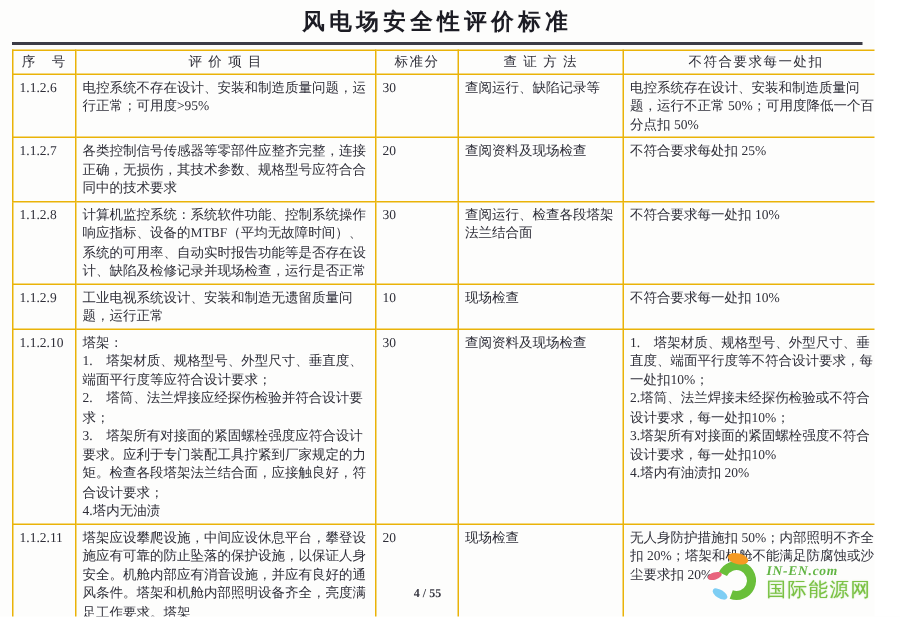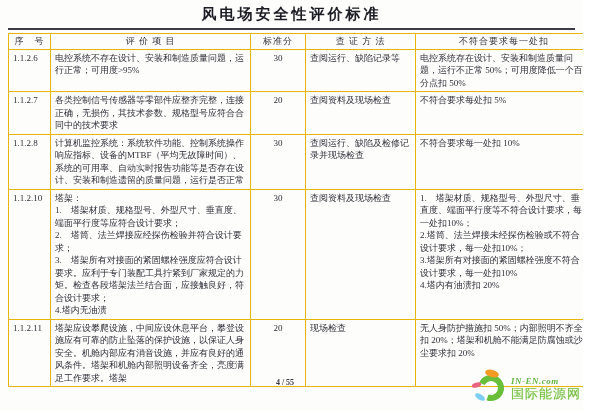--- a/index.html
+++ b/index.html
@@ -30,24 +30,24 @@
     padding:2px 4px;
     vertical-align:top;
     line-height:12.5px;
     overflow:hidden;
   }
   table.eval th{
     font-weight:normal; text-align:center; vertical-align:middle;
     height:15px; letter-spacing:1px; padding:1px 2px;
   }
   td.c-no{ padding-left:3px; }
-  td.c-score{ text-align:center; vertical-align:middle; }
+  td.c-score{ text-align:left; vertical-align:middle; }
   td.c-item, td.c-criteria{ white-space:pre-line; }
   .footer-page{
-    position:absolute; left:0; bottom:24px; width:570px;
+    position:absolute; left:0; bottom:11px; width:570px;
     text-align:center; font-size:8px; font-weight:bold; color:#3a3a44;
   }
   .logo{
     position:absolute; right:2px; bottom:3px;
     display:flex; align-items:center; gap:3px;
   }
   .logo-text{ display:flex; flex-direction:column; line-height:1; }
   .logo-en{
     font-size:9px; font-style:italic; font-weight:bold;
     color:#62b544; letter-spacing:0.5px;
@@ -89,27 +89,34 @@
         <td class="c-item">电控系统不存在设计、安装和制造质量问题，运行正常；可用度&gt;95%</td>
         <td class="c-score">30</td>
         <td class="c-method">查阅运行、缺陷记录等</td>
         <td class="c-criteria">电控系统存在设计、安装和制造质量问题，运行不正常 50%；可用度降低一个百分点扣 50%</td>
       </tr>
       <tr style="height:40px">
         <td class="c-no">1.1.2.7</td>
         <td class="c-item">各类控制信号传感器等零部件应整齐完整，连接正确，无损伤，其技术参数、规格型号应符合合同中的技术要求</td>
         <td class="c-score">20</td>
         <td class="c-method">查阅资料及现场检查</td>
-        <td class="c-criteria">不符合要求每处扣 5%</td>
+        <td class="c-criteria">不符合要求每处扣 25%</td>
       </tr>
       <tr style="height:52px">
         <td class="c-no">1.1.2.8</td>
-        <td class="c-item">计算机监控系统：系统软件功能、控制系统操作响应指标、设备的MTBF（平均无故障时间）、系统的可用率、自动实时报告功能等是否存在设计、安装和制造遗留的质量问题，运行是否正常</td>
+        <td class="c-item">计算机监控系统：系统软件功能、控制系统操作响应指标、设备的MTBF（平均无故障时间）、系统的可用率、自动实时报告功能等是否存在设计、缺陷及检修记录并现场检查，运行是否正常</td>
         <td class="c-score">30</td>
-        <td class="c-method">查阅运行、缺陷及检修记录并现场检查</td>
+        <td class="c-method">查阅运行、检查各段塔架法兰结合面</td>
+        <td class="c-criteria">不符合要求每一处扣 10%</td>
+      </tr>
+      <tr style="height:28px">
+        <td class="c-no">1.1.2.9</td>
+        <td class="c-item">工业电视系统设计、安装和制造无遗留质量问题，运行正常</td>
+        <td class="c-score">10</td>
+        <td class="c-method">现场检查</td>
         <td class="c-criteria">不符合要求每一处扣 10%</td>
       </tr>
       <tr style="height:106px">
         <td class="c-no">1.1.2.10</td>
         <td class="c-item">塔架：
 1.　塔架材质、规格型号、外型尺寸、垂直度、端面平行度等应符合设计要求；
 2.　塔筒、法兰焊接应经探伤检验并符合设计要求；
 3.　塔架所有对接面的紧固螺栓强度应符合设计要求。应利于专门装配工具拧紧到厂家规定的力矩。检查各段塔架法兰结合面，应接触良好，符合设计要求；
 4.塔内无油渍</td>
         <td class="c-score">30</td>

